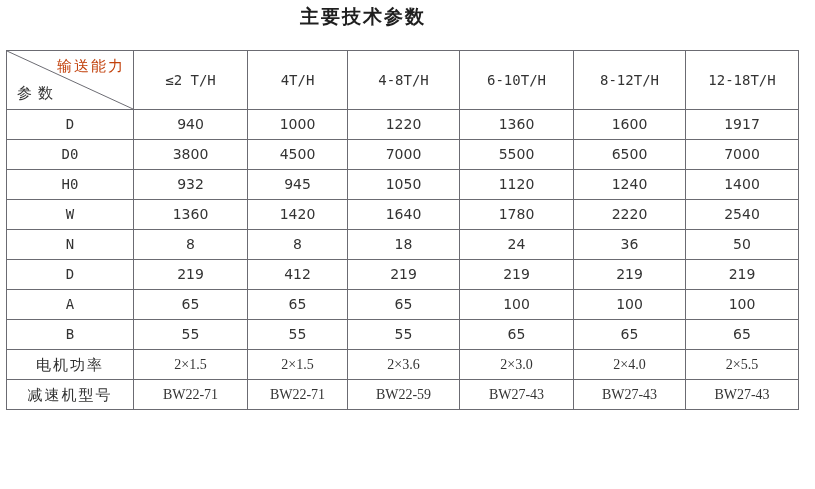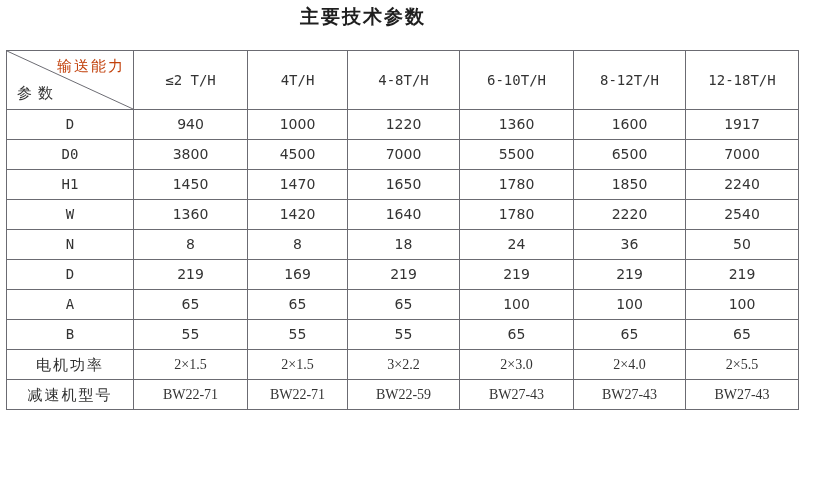--- a/index.html
+++ b/index.html
@@ -146,27 +146,27 @@
     <tr>
       <td class="param">D0</td>
       <td class="val">3800</td>
       <td class="val">4500</td>
       <td class="val">7000</td>
       <td class="val">5500</td>
       <td class="val">6500</td>
       <td class="val">7000</td>
     </tr>
     <tr>
-      <td class="param">H1</td>
-      <td class="val">1450</td>
-      <td class="val">1470</td>
-      <td class="val">1650</td>
-      <td class="val">1780</td>
-      <td class="val">1850</td>
-      <td class="val">2240</td>
+      <td class="param">H0</td>
+      <td class="val">932</td>
+      <td class="val">945</td>
+      <td class="val">1050</td>
+      <td class="val">1120</td>
+      <td class="val">1240</td>
+      <td class="val">1400</td>
     </tr>
     <tr>
       <td class="param">W</td>
       <td class="val">1360</td>
       <td class="val">1420</td>
       <td class="val">1640</td>
       <td class="val">1780</td>
       <td class="val">2220</td>
       <td class="val">2540</td>
     </tr>
@@ -175,21 +175,21 @@
       <td class="val">8</td>
       <td class="val">8</td>
       <td class="val">18</td>
       <td class="val">24</td>
       <td class="val">36</td>
       <td class="val">50</td>
     </tr>
     <tr>
       <td class="param">D</td>
       <td class="val">219</td>
-      <td class="val">169</td>
+      <td class="val">412</td>
       <td class="val">219</td>
       <td class="val">219</td>
       <td class="val">219</td>
       <td class="val">219</td>
     </tr>
     <tr>
       <td class="param">A</td>
       <td class="val">65</td>
       <td class="val">65</td>
       <td class="val">65</td>
@@ -203,21 +203,21 @@
       <td class="val">55</td>
       <td class="val">55</td>
       <td class="val">65</td>
       <td class="val">65</td>
       <td class="val">65</td>
     </tr>
     <tr>
       <td class="param cn">电机功率</td>
       <td class="val mono">2×1.5</td>
       <td class="val mono">2×1.5</td>
-      <td class="val mono">3×2.2</td>
+      <td class="val mono">2×3.6</td>
       <td class="val mono">2×3.0</td>
       <td class="val mono">2×4.0</td>
       <td class="val mono">2×5.5</td>
     </tr>
     <tr>
       <td class="param cn">减速机型号</td>
       <td class="val mono">BW22-71</td>
       <td class="val mono">BW22-71</td>
       <td class="val mono">BW22-59</td>
       <td class="val mono">BW27-43</td>

